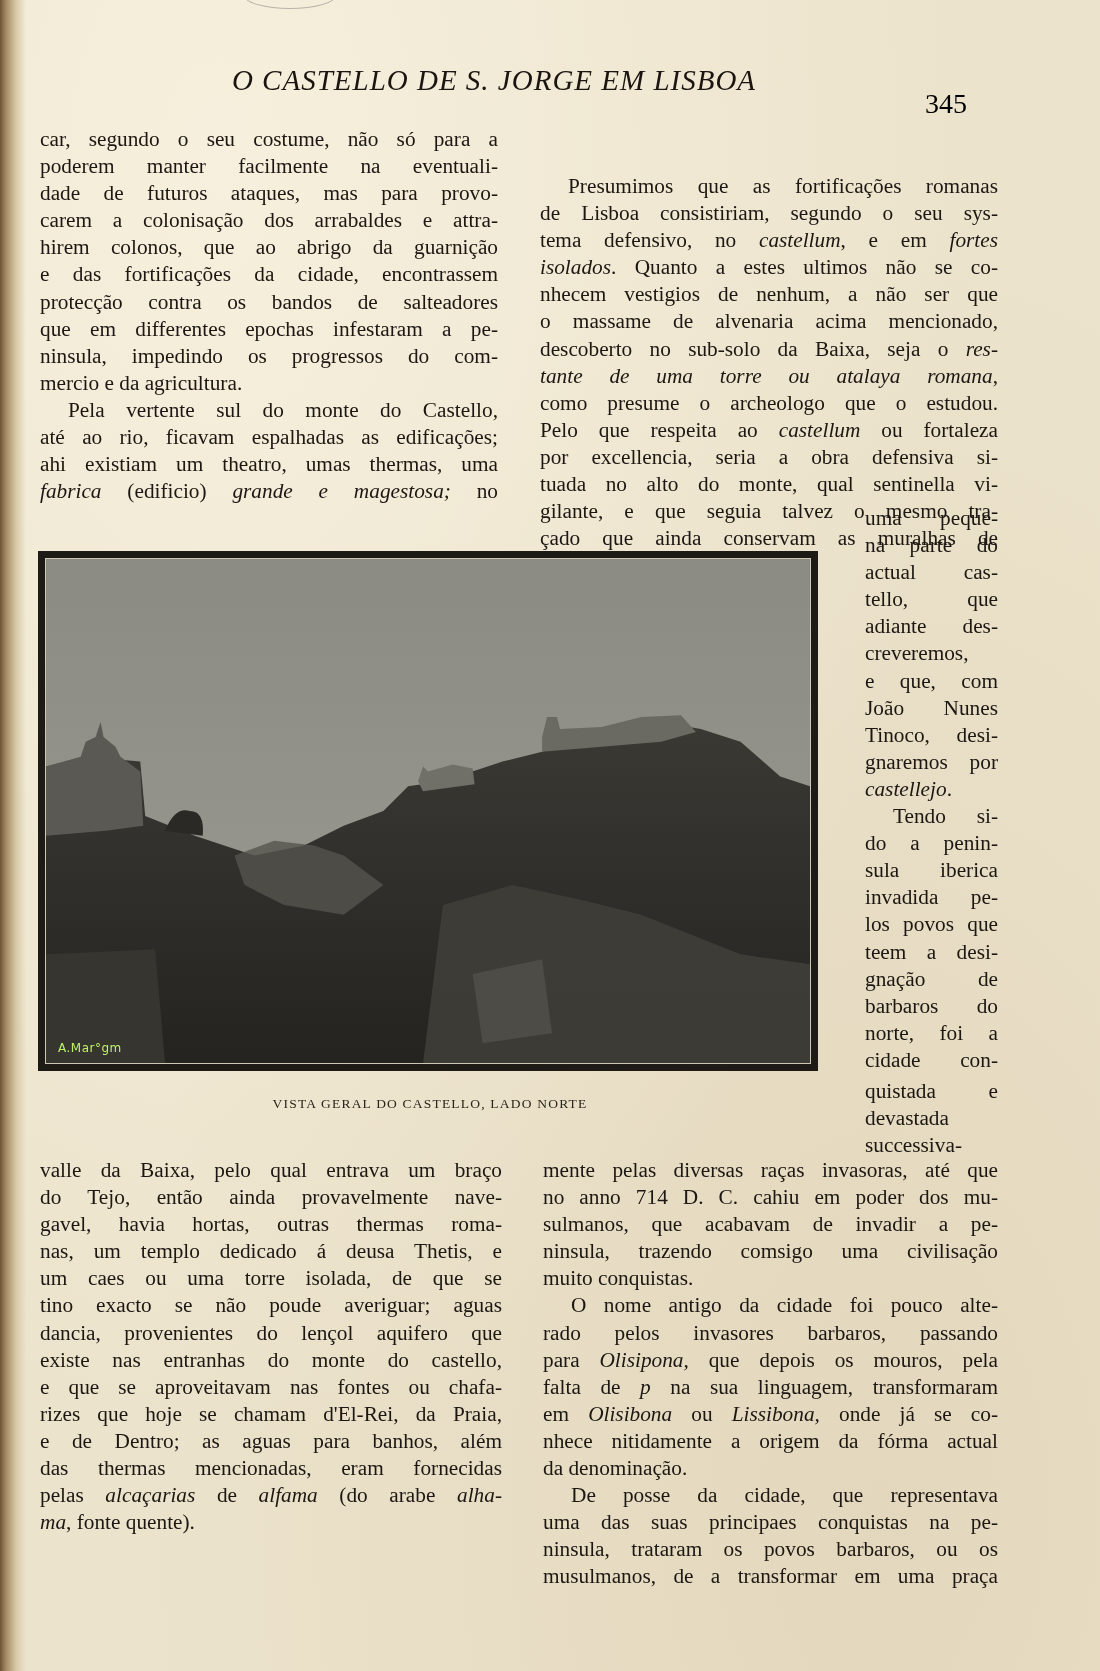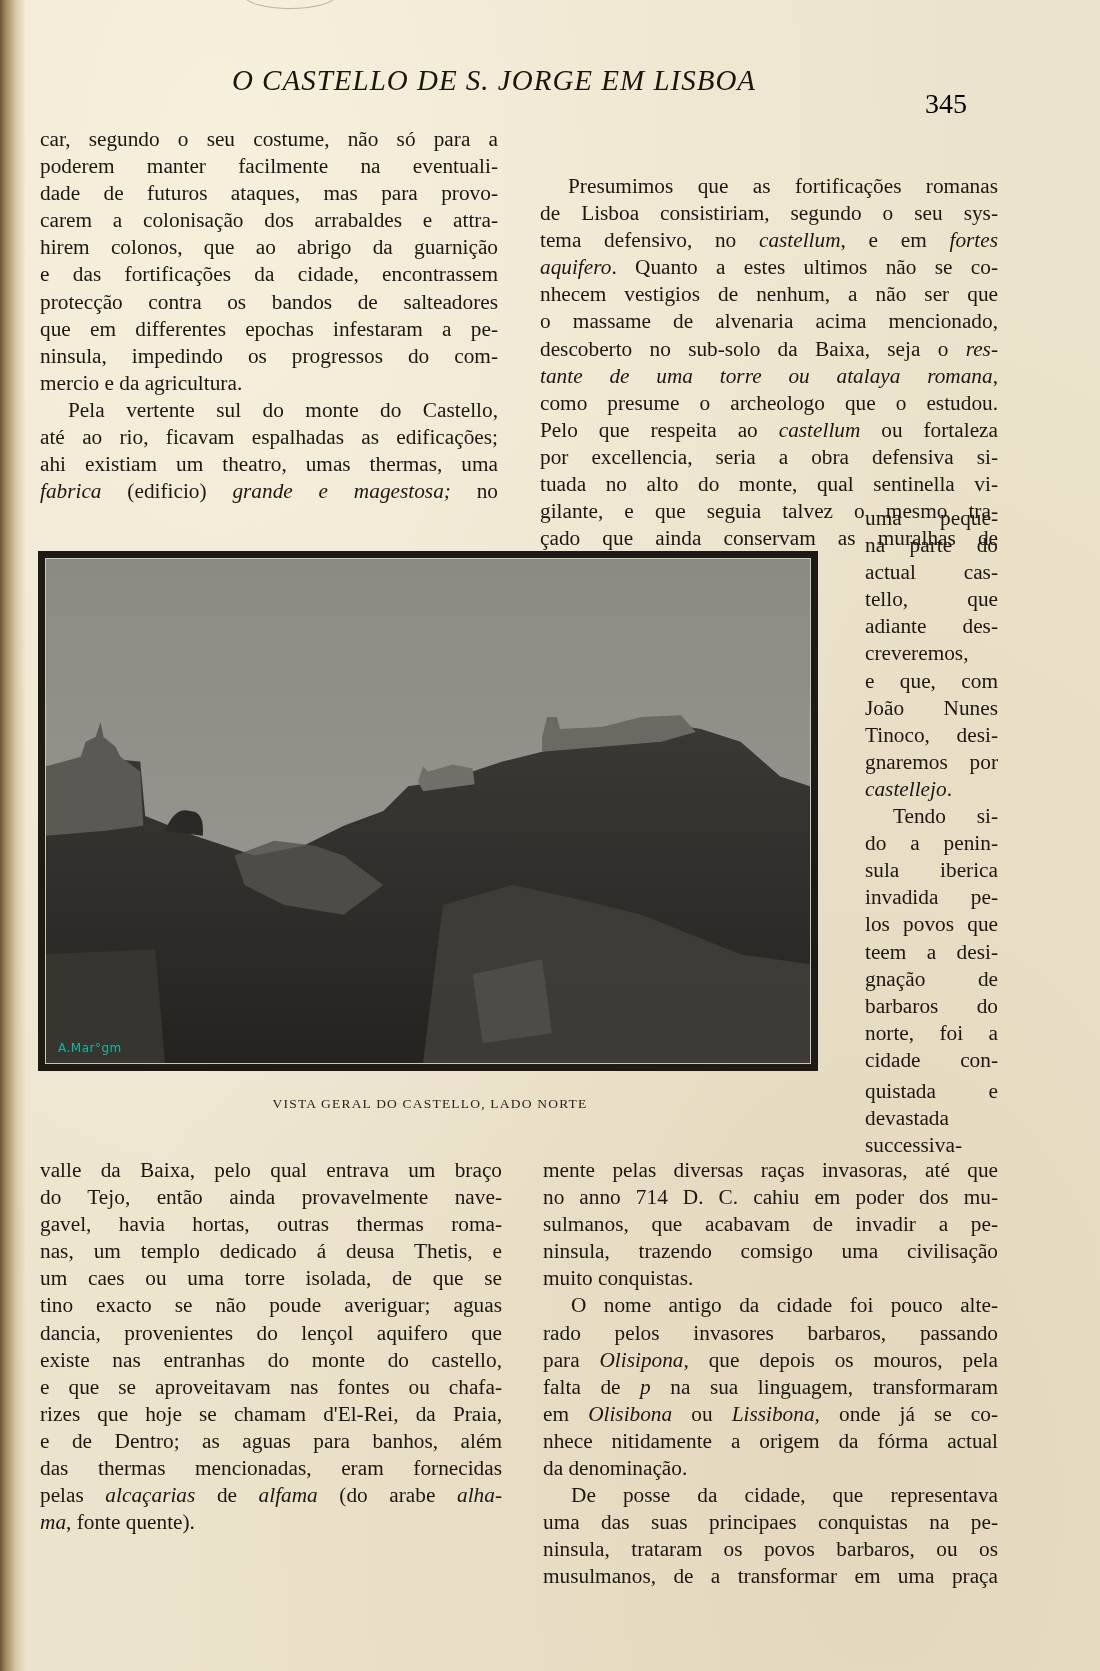--- a/index.html
+++ b/index.html
@@ -45,21 +45,21 @@
   .figure {
     position: absolute; left: 38px; top: 551px; width: 780px; height: 520px;
     border: 3px solid #1e1a15; box-sizing: border-box; background: #1e1a15;
   }
   .figure-inner {
     position: absolute; left: 4px; top: 4px; right: 4px; bottom: 4px;
     border: 1px solid #cfc7b4; overflow: hidden;
   }
   .figure svg { width: 100%; height: 100%; display: block; }
   .signature {
-    position: absolute; left: 12px; bottom: 8px; font-size: 12px; color: #14b8a6;
+    position: absolute; left: 12px; bottom: 8px; font-size: 12px; color: #bef264;
     font-family: "DejaVu Sans", sans-serif; letter-spacing: 0.5px;
   }
   .caption {
     position: absolute; left: 40px; top: 1096px; width: 780px; text-align: center;
     font-size: 13.5px; letter-spacing: 1.2px; color: #2a241d;
   }
 </style>
 </head>
 <body>
 
@@ -82,21 +82,21 @@
     <span class="line last">mercio e da agricultura.</span>
     <span class="line indent">Pela vertente sul do monte do Castello,</span>
     <span class="line">até ao rio, ficavam espalhadas as edificações;</span>
     <span class="line">ahi existiam um theatro, umas thermas, uma</span>
     <span class="line"><i>fabrica</i> (edificio) <i>grande e magestosa;</i> no</span>
   </div>
 <div class="col col-right-top">
     <span class="line indent">Presumimos que as fortificações romanas</span>
     <span class="line">de Lisboa consistiriam, segundo o seu sys-</span>
     <span class="line">tema defensivo, no <i>castellum</i>, e em <i>fortes</i></span>
-    <span class="line"><i>aquifero</i>. Quanto a estes ultimos não se co-</span>
+    <span class="line"><i>isolados</i>. Quanto a estes ultimos não se co-</span>
     <span class="line">nhecem vestigios de nenhum, a não ser que</span>
     <span class="line">o massame de alvenaria acima mencionado,</span>
     <span class="line">descoberto no sub-solo da Baixa, seja o <i>res-</i></span>
     <span class="line"><i>tante de uma torre ou atalaya romana</i>,</span>
     <span class="line">como presume o archeologo que o estudou.</span>
     <span class="line">Pelo que respeita ao <i>castellum</i> ou fortaleza</span>
     <span class="line">por excellencia, seria a obra defensiva si-</span>
     <span class="line">tuada no alto do monte, qual sentinella vi-</span>
     <span class="line">gilante, e que seguia talvez o mesmo tra-</span>
     <span class="line">çado que ainda conservam as muralhas de</span>

